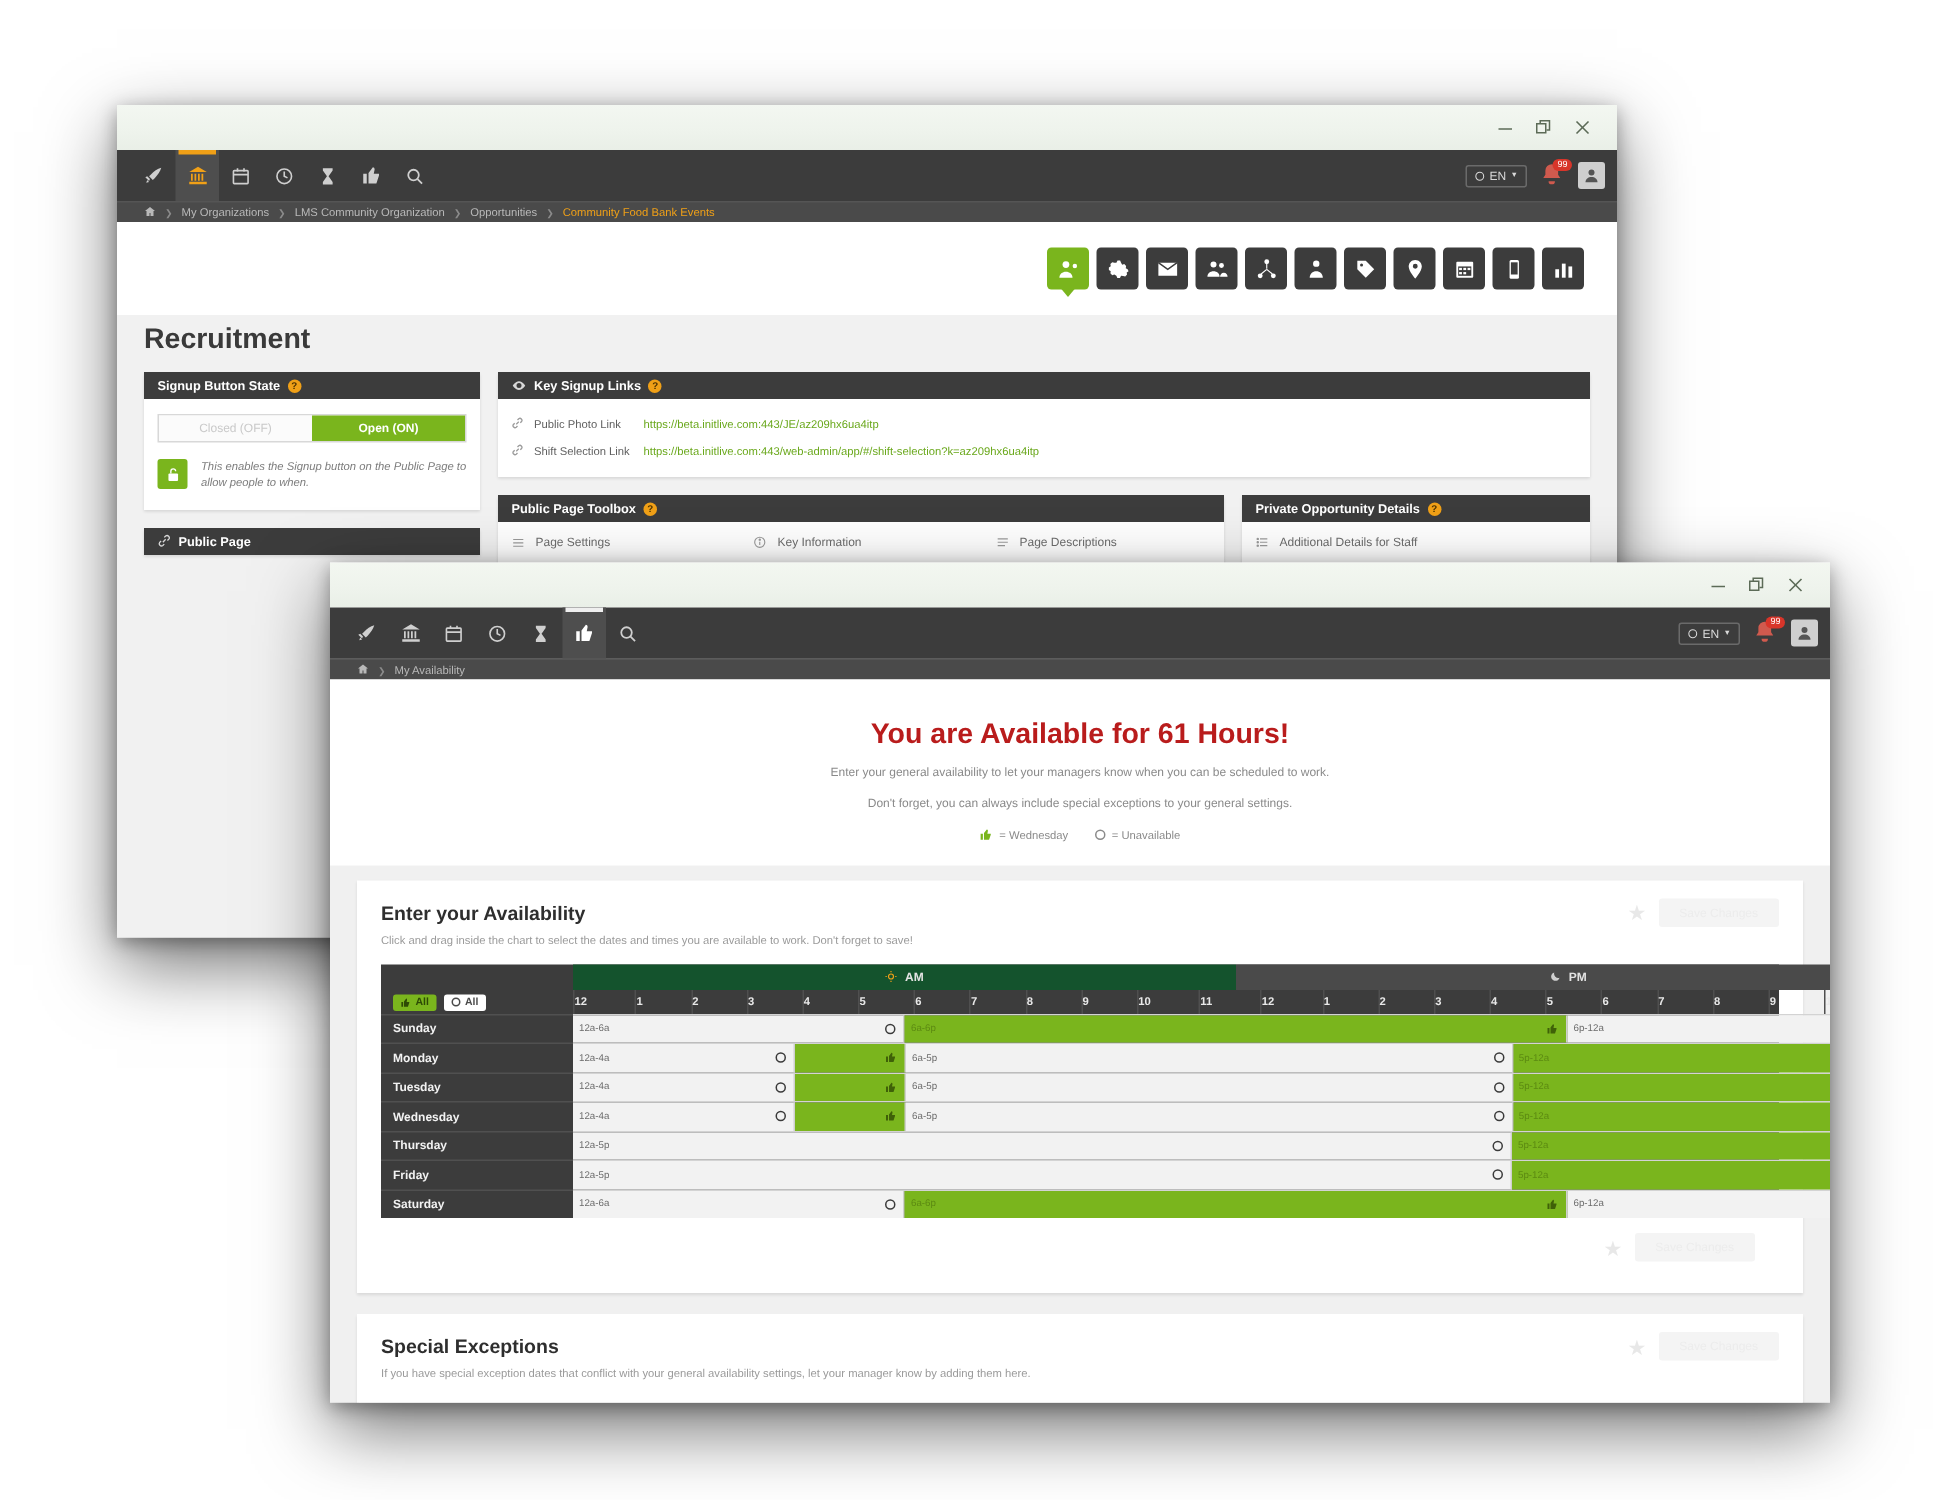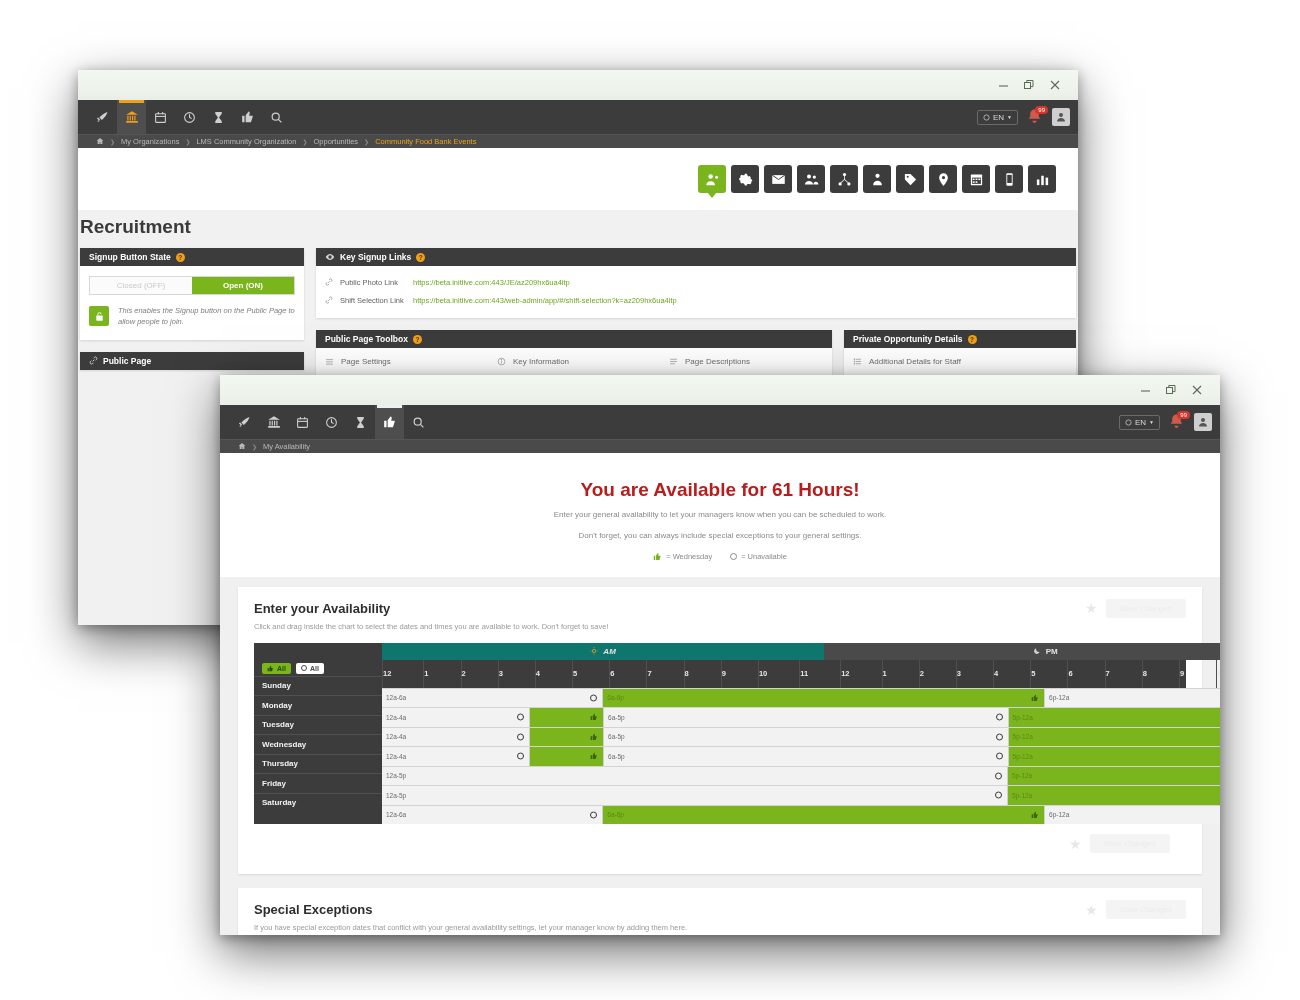--- a/index.html
+++ b/index.html
@@ -92,21 +92,21 @@
     background: #3c3c3c; color: #fff;
     display: flex; align-items: center; justify-content: center;
     position: relative;
   }
   .tool-btn.sel { background: #7ab51d; }
   .tool-btn.sel::after{
     content:""; position:absolute; bottom:-5px; left:50%; margin-left:-5px;
     border-left:5px solid transparent; border-right:5px solid transparent;
     border-top:6px solid #7ab51d;
   }
-  .page-wrap { padding: 0 2px; }
+  .page-wrap { padding: 0 18px; }
   .page-title { font-size: 19px; color: #3a3a3a; font-weight: bold; padding: 6px 0 10px 0; }
 
   .cols { display: flex; gap: 12px; align-items: flex-start; }
   .col-left { width: 224px; flex: none; }
   .col-right { flex: 1; }
 
   .card { background:#fff; margin-bottom: 12px; box-shadow: 0 1px 2px rgba(0,0,0,0.12); }
   .card-head {
     background: #3c3c3c; color: #fff; font-size: 8.5px; font-weight: bold;
     height: 18px; display: flex; align-items: center; gap: 5px; padding: 0 9px;
@@ -171,26 +171,26 @@
   .chart { margin-top: 12px; background:#3c3c3c; display:flex; }
   .chart-left { width: 128px; flex:none; }
   .chart-main { flex: 1; display:flex; flex-direction:column; }
   .chart-allday { width: 66px; flex:none; }
 
   .ampm-row { display:flex; height: 17px; }
   .ampm {
     flex:1; display:flex; align-items:center; justify-content:center; gap:5px;
     font-size: 8px; font-weight:bold; color:#e3e3e3;
   }
-  .ampm.am { background:#0f766e;font-style:italic; }
+  .ampm.am { background:#14532d; }
   .ampm.pm { background:#4a4a4a; }
   .ampm .sun { color:#f0a017; display:flex; }
   .ampm .moon { color:#cfcfcf; display:flex; }
 
-  .hours-row { display:flex; height: 28px; gap: 32px; }
+  .hours-row { display:flex; height: 16px; gap: 32px; }
   .hour {
     flex:1; display:flex; align-items:center; justify-content:center;
     font-size: 7.5px; font-weight:bold; color:#e8e8e8;
     border-left: 1px solid #4f4f4f;
   }
 
   .left-head { height: 33px; display:flex; align-items:flex-end; padding: 0 0 2px 8px; gap:5px; }
   .allbtn {
     display:flex; align-items:center; gap:3px; font-size:7px; font-weight:bold;
     padding: 2px 5px; border-radius:2px;
@@ -432,21 +432,21 @@
                   <div class="off">Closed (OFF)</div>
                   <div class="on">Open (ON)</div>
                 </div>
                 <div class="hint-row">
                   <div class="lock-chip">
                     <svg width="11" height="11" viewBox="0 0 24 24" fill="#fff">
                         <rect x="5" y="10" width="14" height="11" rx="1.5"></rect>
                         <path d="M8.5 10V7a3.5 3.5 0 0 1 7 0" fill="none" stroke="#fff" stroke-width="2"></path>
                       </svg>
                   </div>
-                  <div class="hint-text">This enables the Signup button on the Public Page to allow people to join.</div>
+                  <div class="hint-text">This enables the Signup button on the Public Page to allow people to when.</div>
                 </div>
               </div>
             </div>
 
             <div class="card">
               <div class="card-head">
                 <span class="hico">
                   <svg width="9" height="9" viewBox="0 0 24 24" fill="none" stroke="currentColor" stroke-width="2.4">
                       <path d="M9.5 14.5l5-5"></path>
                       <path d="M12 6l2.5-2.5a4 4 0 0 1 5.6 5.6L17.6 11.6"></path>

